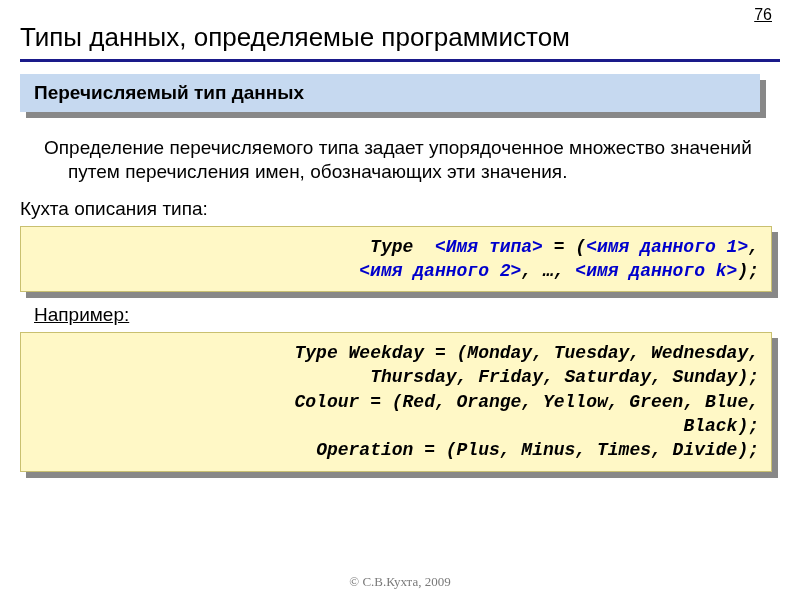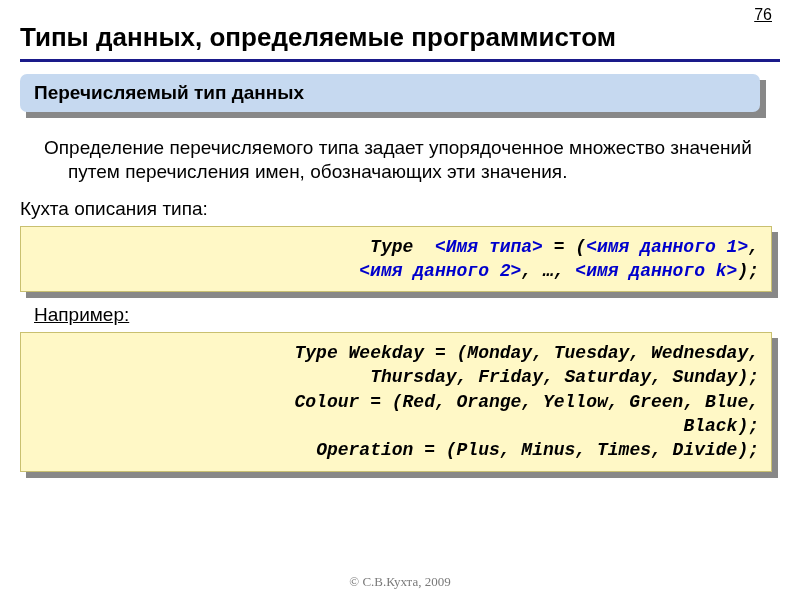--- a/index.html
+++ b/index.html
@@ -14,21 +14,21 @@
   .page-number {
     position: absolute;
     top: 6px;
     right: 28px;
     font-size: 16px;
     color: #000;
     text-decoration: underline;
   }
   .title {
     font-size: 26px;
-    font-weight: bold;
+    font-weight: normal;
     margin: 22px 20px 6px 20px;
   }
   .title-underline {
     height: 3px;
     background: #1a1a8a;
     margin: 0 20px 12px 20px;
   }
   .subtitle-box {
     position: relative;
     margin: 8px 40px 14px 20px;
@@ -40,21 +40,20 @@
     right: -6px;
     height: 100%;
     background: #888;
   }
   .subtitle {
     position: relative;
     background: #c6d9f0;
     padding: 8px 14px;
     font-size: 19px;
     font-weight: bold;
-    border-radius: 7px;
   }
   .body-text {
     font-size: 19px;
     line-height: 1.25;
     margin: 24px 40px 14px 44px;
     text-indent: -24px;
     padding-left: 24px;
   }
   .section-label {
     font-size: 19px;

